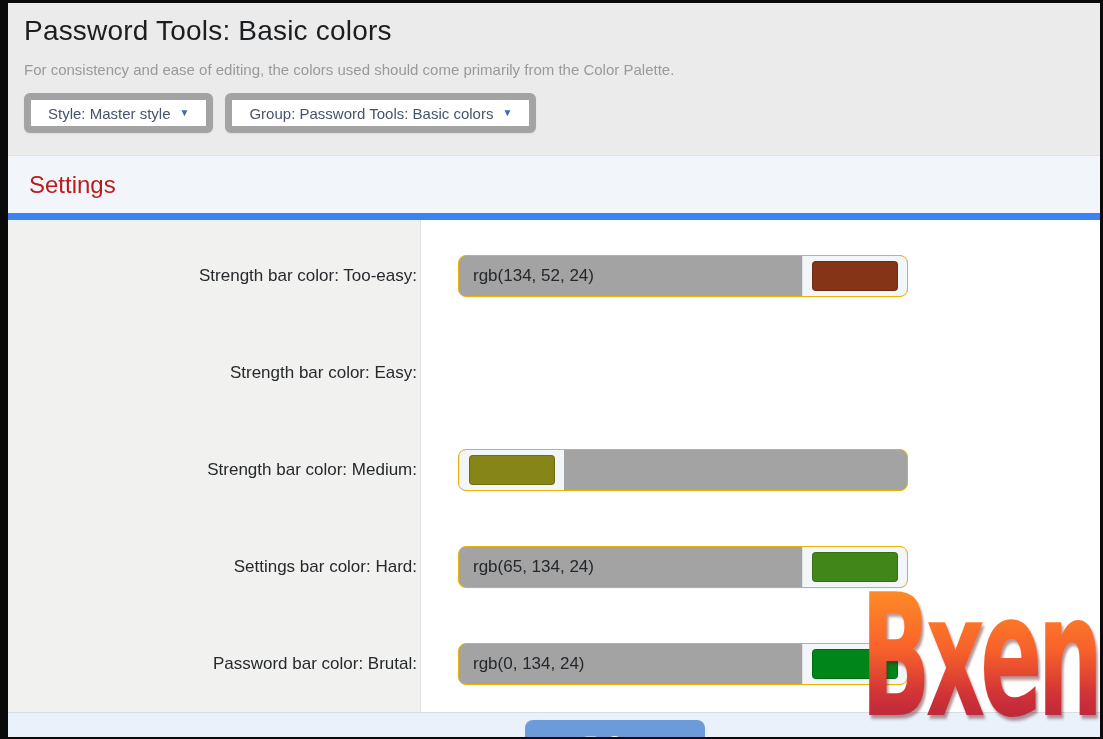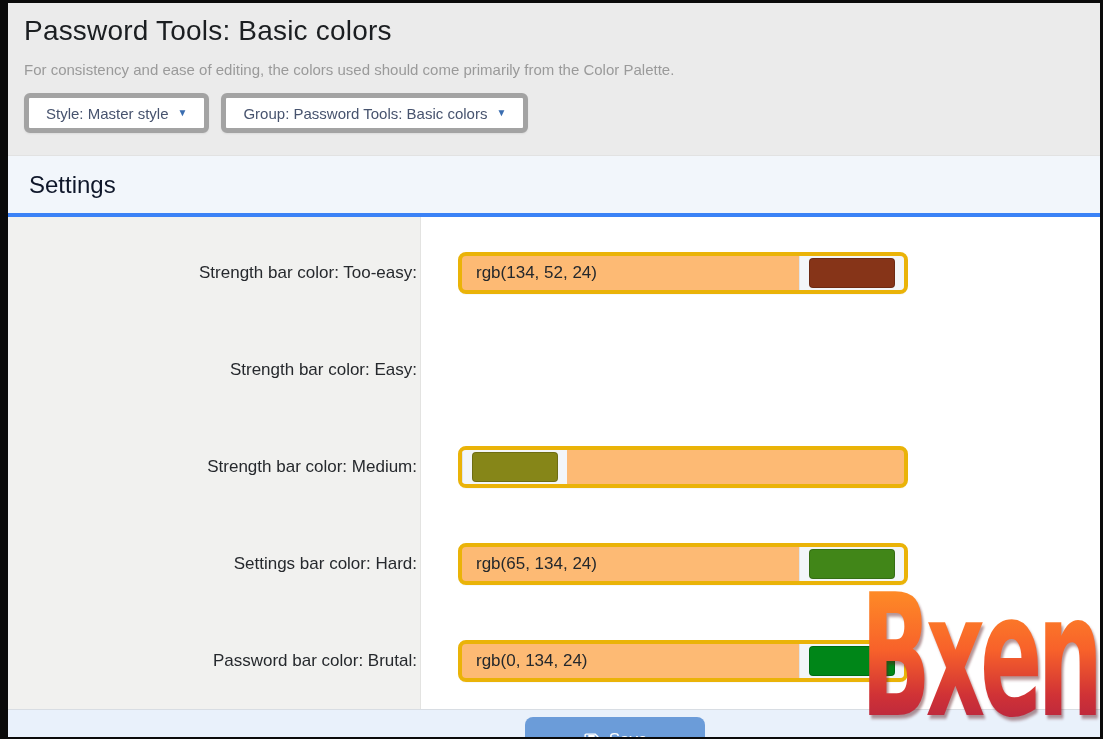--- a/index.html
+++ b/index.html
@@ -18,55 +18,55 @@
 
   
   .page-header { padding: 12px 16px 0 16px; }
   .page-title { margin: 0; font-size: 28px; font-weight: 400; color: #1b1e21; letter-spacing: 0.2px; }
   .page-subtitle { margin-top: 14px; font-size: 15px; color: #9a9a9a; }
 
   
   .toolbar { display: flex; gap: 12px; padding: 0 16px; margin-top: 15px; }
   .dropdown-btn {
     display: inline-flex; align-items: center; gap: 9px;
-    background: #ffffff; border: 5px solid #a3a3a3; border-radius: 6px;
+    background: #ffffff; border: 7px solid #a3a3a3; border-radius: 6px;
     height: 40px; padding: 0 17px;
     font-size: 15px; color: #47536e;
     box-shadow: 0 1px 2px rgba(0,0,0,0.07);
     cursor: pointer; font-family: inherit;
   }
   .caret { font-size: 10px; color: #3a6db0; line-height: 1; }
 
   
   .panel {
     position: absolute; left: 0; right: 0; top: 152px; bottom: 0;
     display: flex; flex-direction: column;
     background: #ffffff; border-top: 1px solid #e2e2e2;
   }
   .panel-header {
     height: 57px; flex: 0 0 57px;
-    background: #f2f6fb; border-bottom: 4px solid #3b82f6;
+    background: #f2f6fb; border-bottom: 7px solid #3b82f6;
     display: flex; align-items: center; padding: 0 21px;
-    font-size: 24px; color: #0f172a;
+    font-size: 24px; color: #b91c1c;
   }
   .panel-body { flex: 1 1 auto; position: relative; padding-top: 7px; padding-left: 23px; }
   .panel-body::before {
     content: ""; position: absolute; left: 0; top: 0; bottom: 0; width: 412px;
     background: #f1f1ef; border-right: 1px solid #e3e3e1;
   }
   .setting-row { position: relative; display: flex; align-items: center; height: 97px; }
   .row-label {
     width: 412px; box-sizing: border-box; padding-right: 26px;
     text-align: right; font-size: 17px; color: #26292d;
   }
   .row-field { margin-left: 15px; }
   .input-group {
     display: flex; width: 450px; height: 42px; box-sizing: border-box;
-    border: 4px solid #eab308; border-radius: 8px;
-    background: #fdba74; overflow: hidden;
+    border: 1px solid #eab308; border-radius: 8px;
+    background: #a3a3a3; overflow: hidden;
     box-shadow: 0 1px 1px rgba(0,0,0,0.03);
   }
   .rgb-input {
     flex: 1; min-width: 0; border: none; outline: none; background: transparent;
     font-size: 17px; color: #24282c; padding: 0 14px; font-family: inherit;
   }
   .swatch-addon {
     width: 104px; flex: 0 0 104px;
     display: flex; align-items: center; justify-content: center;
     background: #f3f6f9; border-left: 1px solid #e0e4e8;

